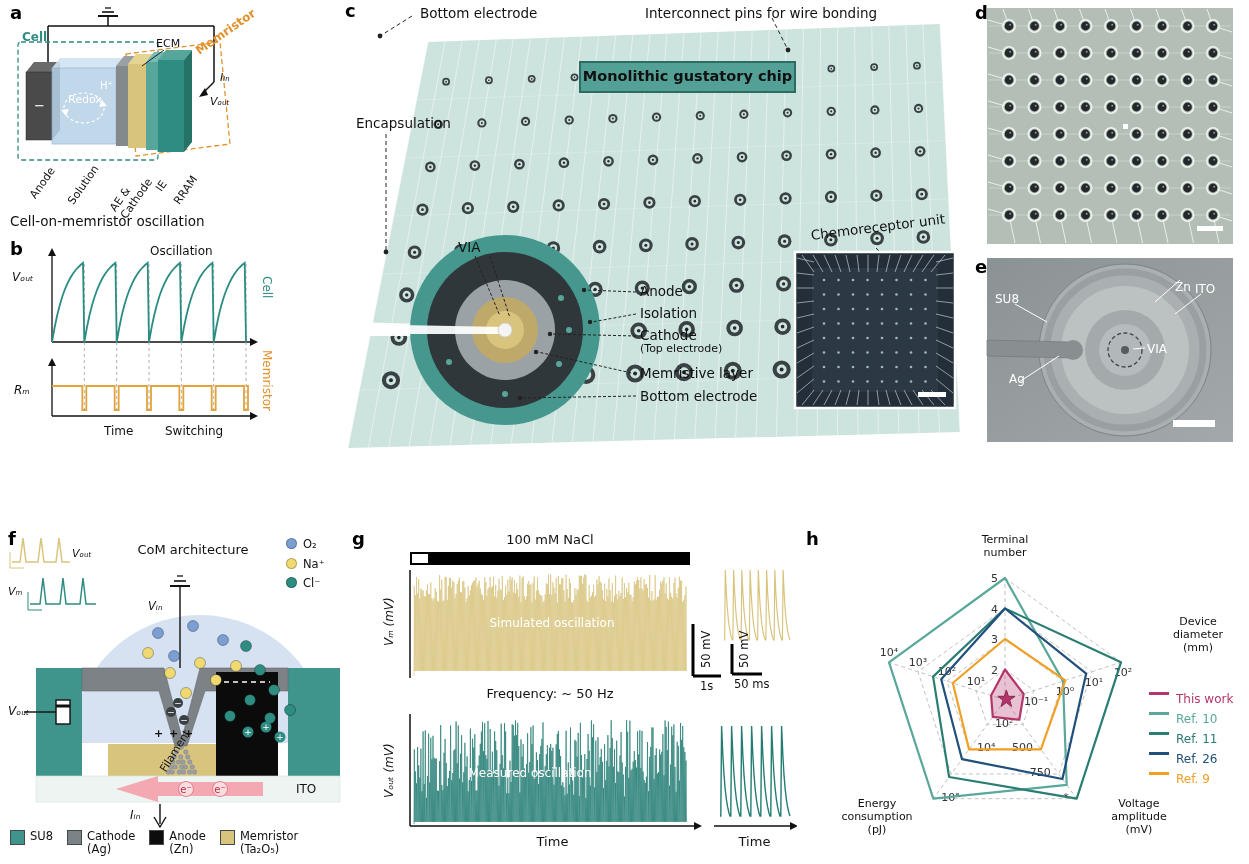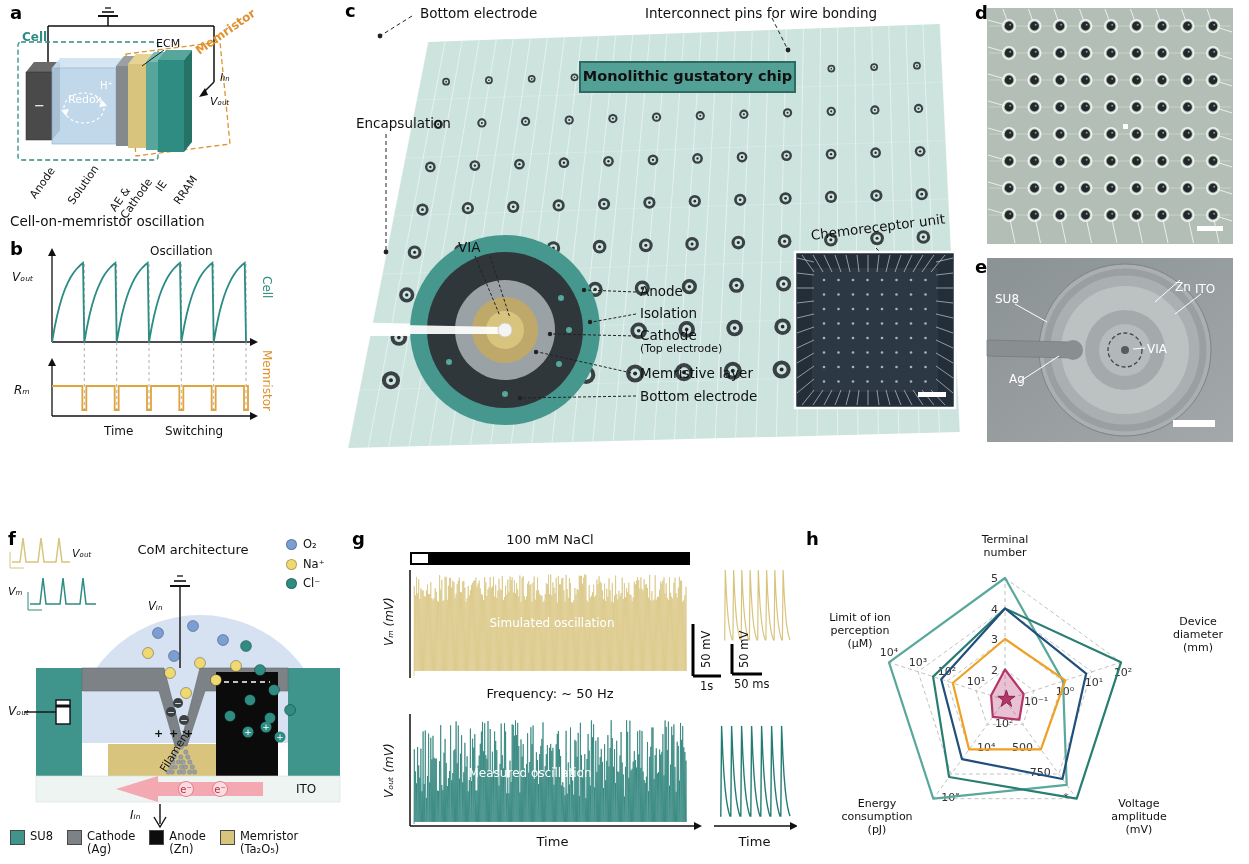--- a/index.html
+++ b/index.html
@@ -12,21 +12,21 @@
 .ml{white-space:pre-line}
 .ctr{text-align:center}
 .b{font-weight:bold}
 .it{font-style:italic}
 .w{color:#fff}
 .letter{position:absolute;font-size:18px;font-weight:bold;color:#000}
 .teal{color:#2f8c82}
 .orange{color:#e0922f}
 .vert{writing-mode:vertical-rl}
 .s10{font-size:10px}.s11{font-size:11px}.s115{font-size:11.5px}.s125{font-size:11px}.s13{font-size:13px}.s135{font-size:13.5px}.s145{font-size:14.5px}
-.leg-row{display:flex;align-items:center;margin-bottom:6px}
+.leg-row{display:flex;align-items:flex-start;margin-bottom:6px}
 .leg-line{display:inline-block;width:20px;height:3px;margin-right:7px}
 .leg-dot{display:inline-block;width:11px;height:11px;border-radius:50%;margin-right:6px;border:1px solid rgba(0,0,0,.25)}
 .f-legend{position:absolute;left:2px;top:302px;display:flex;gap:14px;align-items:flex-start}
 .f-legend .sw{width:15px;height:15px;border:1px solid #44494c;flex:none;margin-right:5px}
 .f-leg-item{display:flex;align-items:flex-start;font-size:11.5px;line-height:1.15;color:#111}
 .h-legend{position:absolute;left:352px;top:164px}
 .h-legend .lab{font-size:12px}
 </style>
 </head>
 <body>
@@ -1141,18 +1141,37 @@
 number</div>
     <div class="lbl s125 ctr ml" style="left:358px;top:88px;width:86px">Device
 diameter
 (mm)</div>
     <div class="lbl s125 ctr ml" style="left:292px;top:270px;width:100px">Voltage
 amplitude
 (mV)</div>
     <div class="lbl s125 ctr ml" style="left:28px;top:270px;width:104px">Energy
 consumption
 (pJ)</div>
-    <div class="lbl s125 ctr ml" style="left:8px;top:84px;width:110px">Limit of ion
-perception
-(μM)</div>
+    <div class="h-legend">
+      <div class="leg-row">
+          <span class="leg-line" style="background: rgb(180, 53, 106);"></span>
+          <span class="lab" style="color: rgb(180, 53, 106);">This work</span>
+        </div>
+      <div class="leg-row">
+          <span class="leg-line" style="background: rgb(90, 167, 155);"></span>
+          <span class="lab" style="color: rgb(90, 167, 155);">Ref. 10</span>
+        </div>
+      <div class="leg-row">
+          <span class="leg-line" style="background: rgb(42, 125, 114);"></span>
+          <span class="lab" style="color: rgb(42, 125, 114);">Ref. 11</span>
+        </div>
+      <div class="leg-row">
+          <span class="leg-line" style="background: rgb(31, 79, 122);"></span>
+          <span class="lab" style="color: rgb(31, 79, 122);">Ref. 26</span>
+        </div>
+      <div class="leg-row">
+          <span class="leg-line" style="background: rgb(240, 160, 36);"></span>
+          <span class="lab" style="color: rgb(240, 160, 36);">Ref. 9</span>
+        </div>
+    </div>
   </div>
 
 </div>
 
 </body></html>

